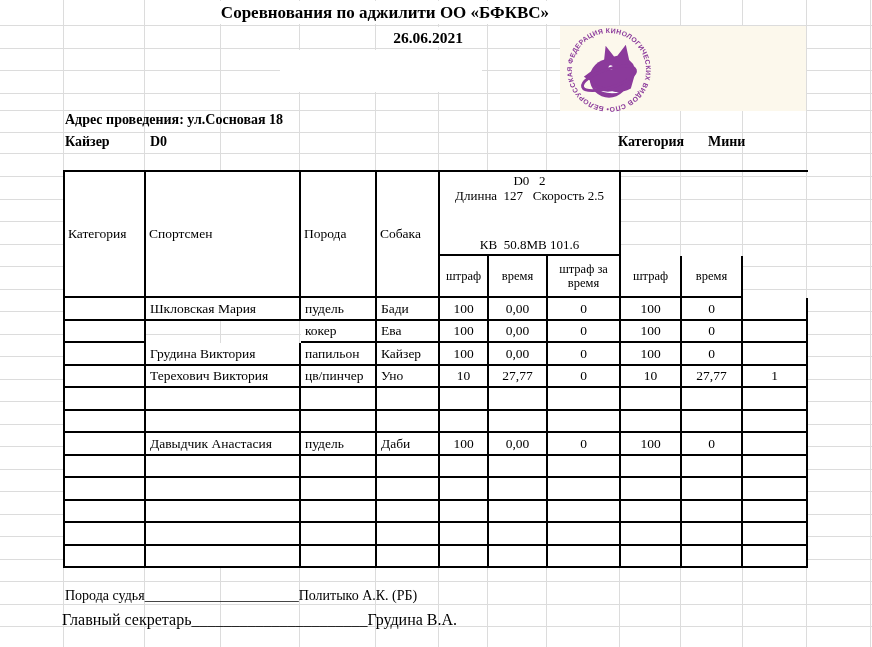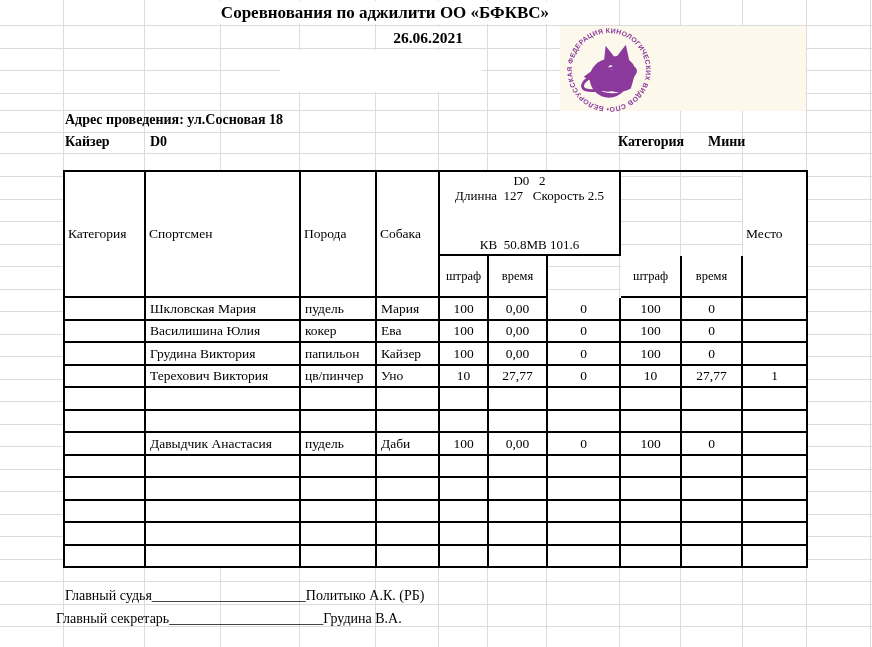--- a/index.html
+++ b/index.html
@@ -83,21 +83,21 @@
   .total { grid-column:8/10; grid-row:1; justify-content:center; }
   .place { grid-column:10; grid-row:1/3; padding-left:3px; }
   .sub   { grid-row:2; justify-content:center; text-align:center; font-size:12.5px; padding:0 1px; }
   .s5 { grid-column:5; } .s6 { grid-column:6; } .s7 { grid-column:7; }
   .s8 { grid-column:8; } .s9 { grid-column:9; }
   .c-txt { padding-left:4px; }
   .c-num { justify-content:center; }
 
   
   .sig1 { left:65px; top:588px; font-size:14px; z-index:2; }
-  .sig2 { left:56px; top:611px; font-size:14px; z-index:2; }
+  .sig2 { left:62px; top:611px; font-size:16px; z-index:2; }
 </style>
 </head>
 <body>
 
 <div class="sheet">
 
   <svg class="gridlines" width="872" height="647">
     <g stroke="#dcdcdc" stroke-width="1">
       <line x1="63.5" y1="0" x2="63.5" y2="647"></line>
         <line x1="144.5" y1="0" x2="144.5" y2="647"></line>
@@ -179,39 +179,38 @@
 
     <div class="course">
       <div class="pre">D0   2</div>
       <div class="pre">Длинна  127   Скорость 2.5</div>
       <div class="row-kv">
         <span class="pre">КВ  50.8</span>
         <span class="pre">МВ 101.6</span>
       </div>
     </div>
 
-    <div class="place">Место</div>
 
     <div class="sub s5">штраф</div>
     <div class="sub s6">время</div>
+    <div class="sub s7">штраф за время</div>
     <div class="sub s8">штраф</div>
     <div class="sub s9">время</div>
 
   <div class="c-txt" style="grid-area: 3 / 1;"></div>
       <div class="c-txt" style="grid-area: 3 / 2;">Шкловская Мария</div>
       <div class="c-txt" style="grid-area: 3 / 3;">пудель</div>
-      <div class="c-txt" style="grid-area: 3 / 4;">Мария</div>
+      <div class="c-txt" style="grid-area: 3 / 4;">Бади</div>
       <div class="c-num" style="grid-area: 3 / 5;">100</div>
       <div class="c-num" style="grid-area: 3 / 6;">0,00</div>
       <div class="c-num" style="grid-area: 3 / 7;">0</div>
       <div class="c-num" style="grid-area: 3 / 8;">100</div>
       <div class="c-num" style="grid-area: 3 / 9;">0</div>
       <div class="c-num" style="grid-area: 3 / 10;"></div>
       <div class="c-txt" style="grid-area: 4 / 1;"></div>
-      <div class="c-txt" style="grid-area: 4 / 2;">Василишина Юлия</div>
       <div class="c-txt" style="grid-area: 4 / 3;">кокер</div>
       <div class="c-txt" style="grid-area: 4 / 4;">Ева</div>
       <div class="c-num" style="grid-area: 4 / 5;">100</div>
       <div class="c-num" style="grid-area: 4 / 6;">0,00</div>
       <div class="c-num" style="grid-area: 4 / 7;">0</div>
       <div class="c-num" style="grid-area: 4 / 8;">100</div>
       <div class="c-num" style="grid-area: 4 / 9;">0</div>
       <div class="c-num" style="grid-area: 4 / 10;"></div>
       <div class="c-txt" style="grid-area: 5 / 1;"></div>
       <div class="c-txt" style="grid-area: 5 / 2;">Грудина Виктория</div>
@@ -308,16 +307,16 @@
       <div class="c-txt" style="grid-area: 14 / 3;"></div>
       <div class="c-txt" style="grid-area: 14 / 4;"></div>
       <div class="c-num" style="grid-area: 14 / 5;"></div>
       <div class="c-num" style="grid-area: 14 / 6;"></div>
       <div class="c-num" style="grid-area: 14 / 7;"></div>
       <div class="c-num" style="grid-area: 14 / 8;"></div>
       <div class="c-num" style="grid-area: 14 / 9;"></div>
       <div class="c-num" style="grid-area: 14 / 10;"></div>
     </div>
 
-  <div class="abs sig1">Главный судья______________________Политыко А.К. (РБ)</div>
+  <div class="abs sig1">Порода судья______________________Политыко А.К. (РБ)</div>
   <div class="abs sig2">Главный секретарь______________________Грудина В.А.</div>
 
 </div>
 
 </body></html>

